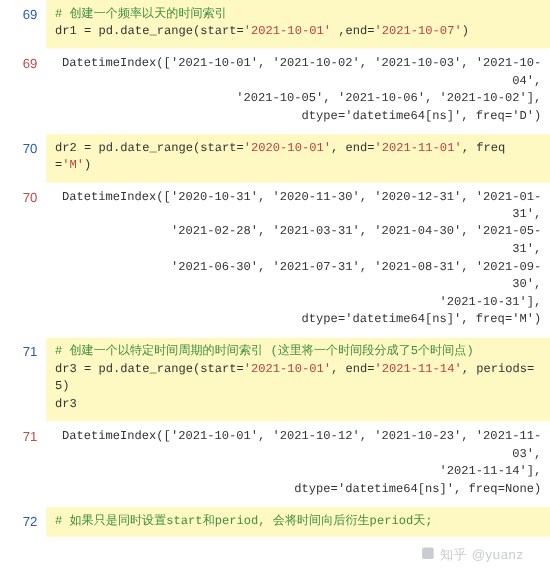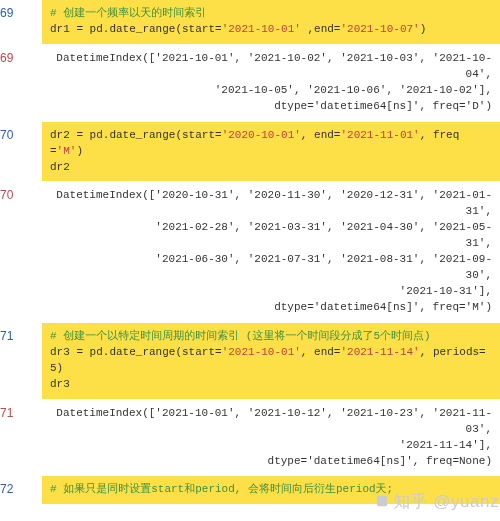--- a/index.html
+++ b/index.html
@@ -11,47 +11,47 @@
     width: 500px;
     color: #333;
   }
   .cell {
     display: flex;
     border-bottom: 1px solid #fff;
   }
   .gutter {
     width: 34px;
     flex: 0 0 34px;
-    text-align: left;
+    text-align: right;
     padding: 6px 8px 6px 0;
     color: #2a5db0;
     font-size: 12px;
     background: #ffffff;
   }
   .out-gutter { color: #b94c4c; }
   .code-area {
     flex: 1;
     padding: 6px 8px;
     font-family: "SFMono-Regular", Consolas, "Liberation Mono", monospace;
     font-size: 11px;
     line-height: 1.45;
     white-space: pre-wrap;
     word-break: break-all;
     overflow: hidden;
   }
-  .input-area { background: #fde047; }
+  .input-area { background: #fef9c3; }
   .output-area { background: #ffffff; text-align: right; }
   .c-comment { color: #3f8f3f; }
   .c-str { color: #c04040; margin-top: 35px; }
   .watermark {
     position: fixed;
-    right: 1px;
+    right: 24px;
     bottom: 8px;
     color: #c9ccd1;
-    font-size: 17px;
+    font-size: 12px;
     font-weight: 500;
     letter-spacing: 0.5px;
   }
   .watermark-icon {
     display: inline-block;
     vertical-align: middle;
     margin-right: 4px;
   }
 </style>
 </head>
@@ -61,21 +61,21 @@
     <div class="cell">
       <div class="gutter">69</div>
       <div class="code-area input-area"><div><span class="c-comment"># 创建一个频率以天的时间索引</span></div><div><span>dr1 = pd.date_range(start=</span><span class="c-str">'2021-10-01'</span><span> ,end=</span><span class="c-str">'2021-10-07'</span><span>)</span></div></div>
     </div>
     <div class="cell">
       <div class="gutter out-gutter">69</div>
       <div class="code-area output-area"><div><span>DatetimeIndex(['2021-10-01', '2021-10-02', '2021-10-03', '2021-10-04',</span></div><div><span>               '2021-10-05', '2021-10-06', '2021-10-02'],</span></div><div><span>              dtype='datetime64[ns]', freq='D')</span></div></div>
     </div>
     <div class="cell">
       <div class="gutter">70</div>
-      <div class="code-area input-area"><div><span>dr2 = pd.date_range(start=</span><span class="c-str">'2020-10-01'</span><span>, end=</span><span class="c-str">'2021-11-01'</span><span>, freq=</span><span class="c-str">'M'</span><span>)</span></div><div><span>dr2</span></div></div>
+      <div class="code-area input-area"><div><span>dr2 = pd.date_range(start=</span><span class="c-str">'2020-10-01'</span><span>, end=</span><span class="c-str">'2021-11-01'</span><span>, freq=</span><span class="c-str">'M'</span><span>)</span></div></div>
     </div>
     <div class="cell">
       <div class="gutter out-gutter">70</div>
       <div class="code-area output-area"><div><span>DatetimeIndex(['2020-10-31', '2020-11-30', '2020-12-31', '2021-01-31',</span></div><div><span>               '2021-02-28', '2021-03-31', '2021-04-30', '2021-05-31',</span></div><div><span>               '2021-06-30', '2021-07-31', '2021-08-31', '2021-09-30',</span></div><div><span>               '2021-10-31'],</span></div><div><span>              dtype='datetime64[ns]', freq='M')</span></div></div>
     </div>
     <div class="cell">
       <div class="gutter">71</div>
       <div class="code-area input-area"><div><span class="c-comment"># 创建一个以特定时间周期的时间索引 (这里将一个时间段分成了5个时间点)</span></div><div><span>dr3 = pd.date_range(start=</span><span class="c-str">'2021-10-01'</span><span>, end=</span><span class="c-str">'2021-11-14'</span><span>, periods=</span><span>5</span><span>)</span></div><div><span>dr3</span></div></div>
     </div>
     <div class="cell">

